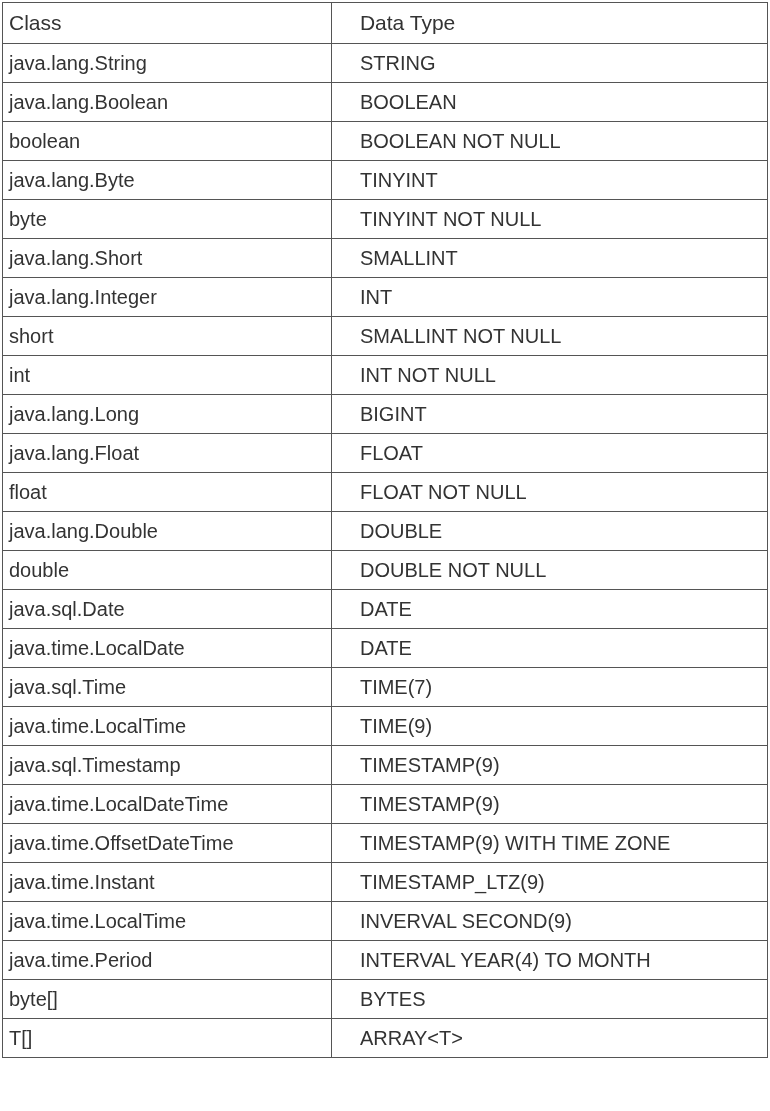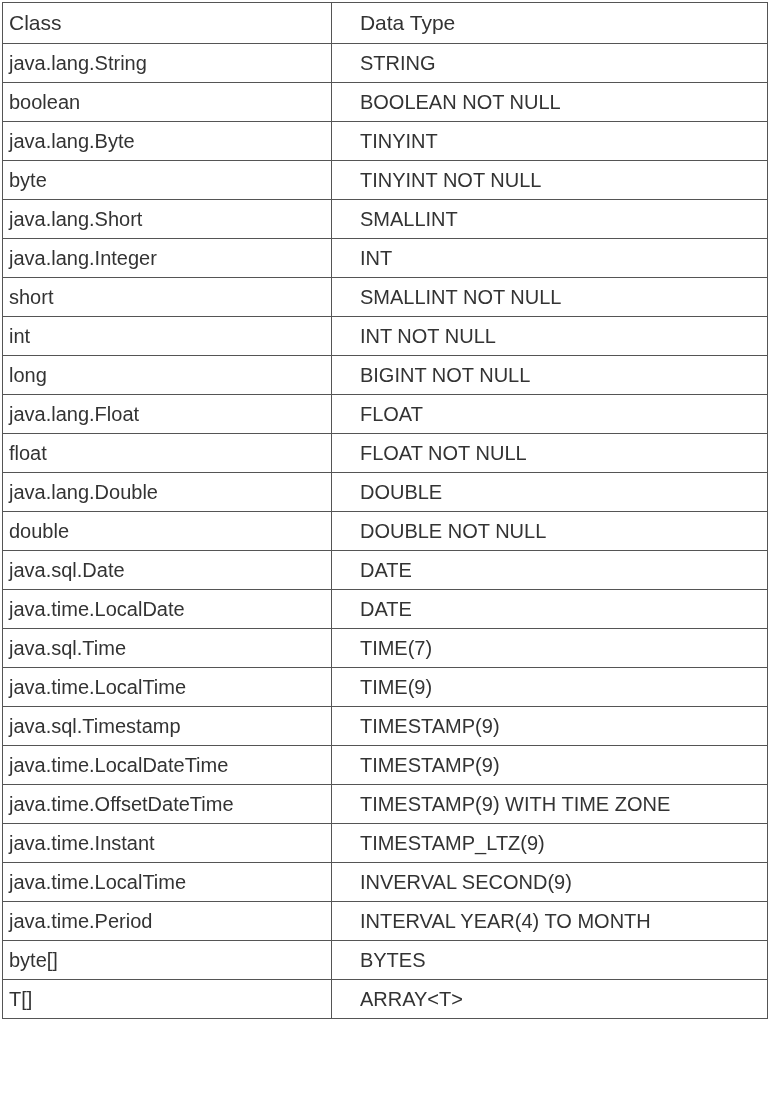--- a/index.html
+++ b/index.html
@@ -46,20 +46,24 @@
   <tbody>
       <tr>
     <td class="header col1">Class</td>
     <td class="header col2">Data Type</td>
   </tr>
   <tr>
         <td class="col1">java.lang.String</td>
         <td class="col2">STRING</td>
       </tr>
   <tr>
+        <td class="col1">java.lang.Boolean</td>
+        <td class="col2">BOOLEAN</td>
+      </tr>
+  <tr>
         <td class="col1">boolean</td>
         <td class="col2">BOOLEAN NOT NULL</td>
       </tr>
   <tr>
         <td class="col1">java.lang.Byte</td>
         <td class="col2">TINYINT</td>
       </tr>
   <tr>
         <td class="col1">byte</td>
         <td class="col2">TINYINT NOT NULL</td>
@@ -74,22 +78,22 @@
       </tr>
   <tr>
         <td class="col1">short</td>
         <td class="col2">SMALLINT NOT NULL</td>
       </tr>
   <tr>
         <td class="col1">int</td>
         <td class="col2">INT NOT NULL</td>
       </tr>
   <tr>
-        <td class="col1">long</td>
-        <td class="col2">BIGINT NOT NULL</td>
+        <td class="col1">java.lang.Long</td>
+        <td class="col2">BIGINT</td>
       </tr>
   <tr>
         <td class="col1">java.lang.Float</td>
         <td class="col2">FLOAT</td>
       </tr>
   <tr>
         <td class="col1">float</td>
         <td class="col2">FLOAT NOT NULL</td>
       </tr>
   <tr>

